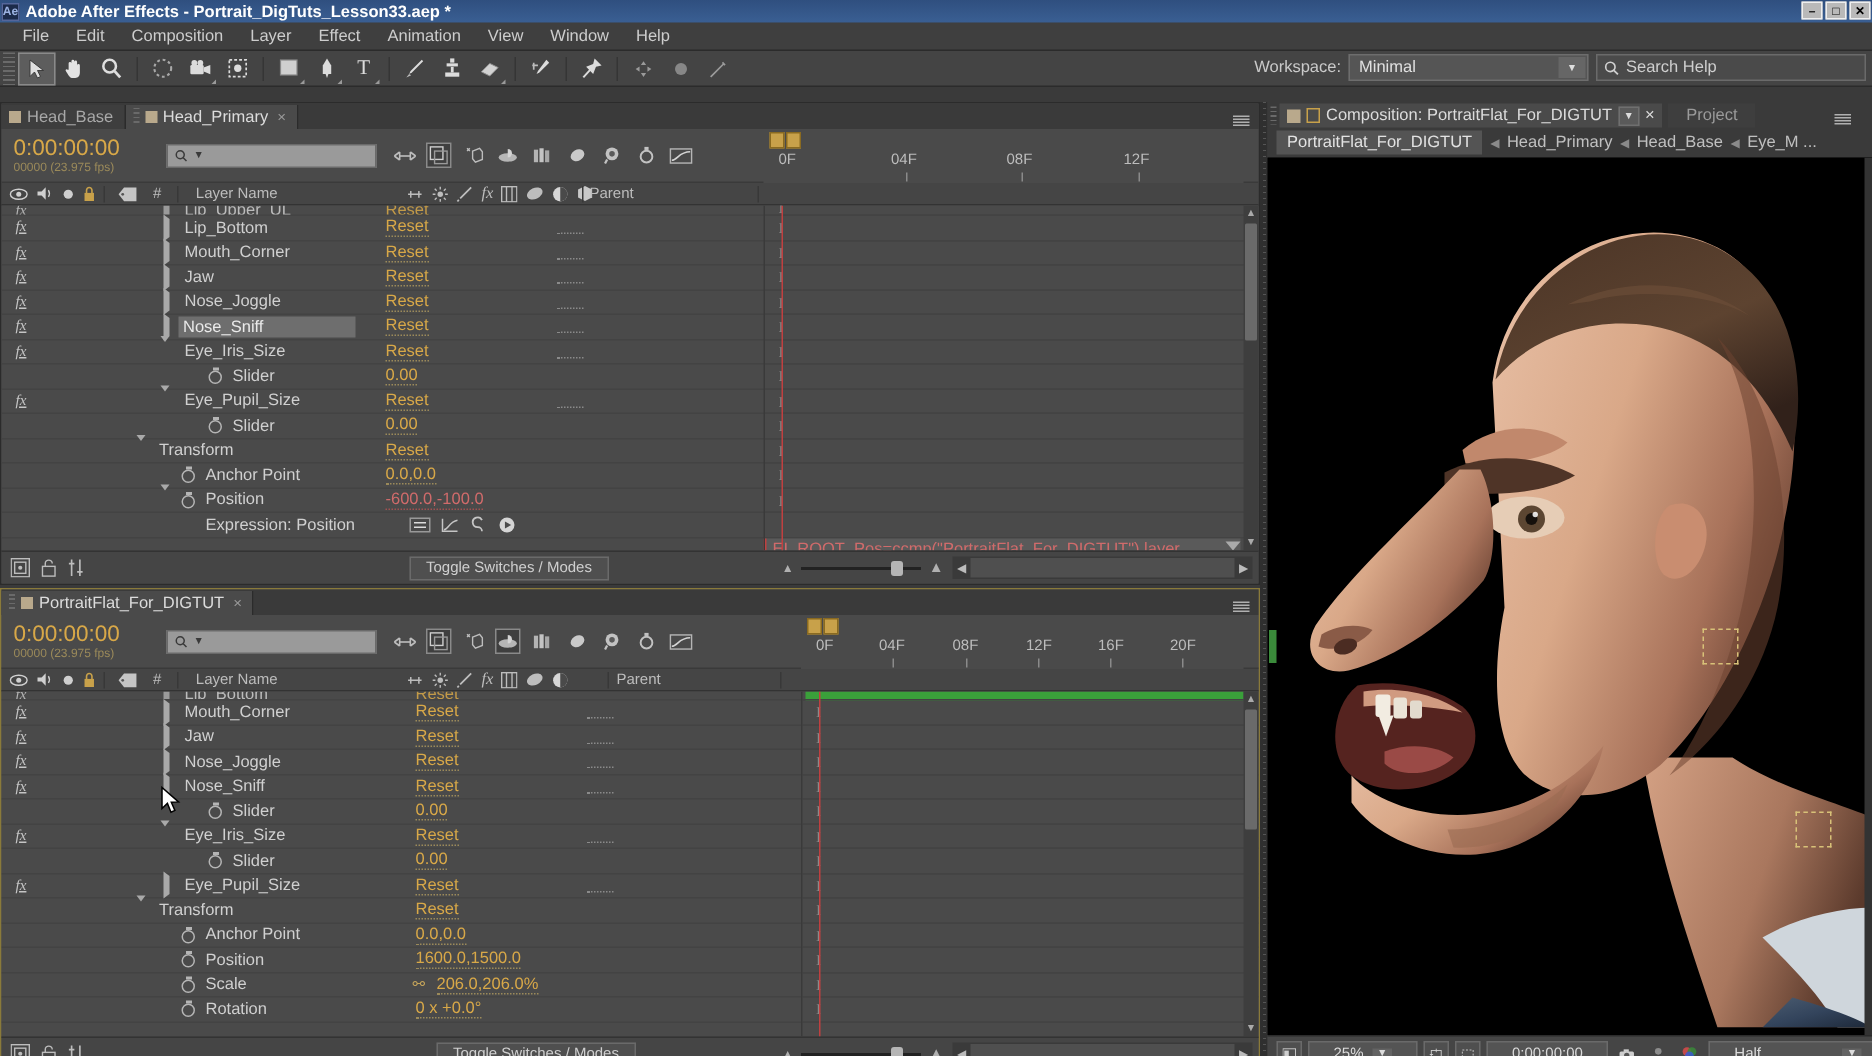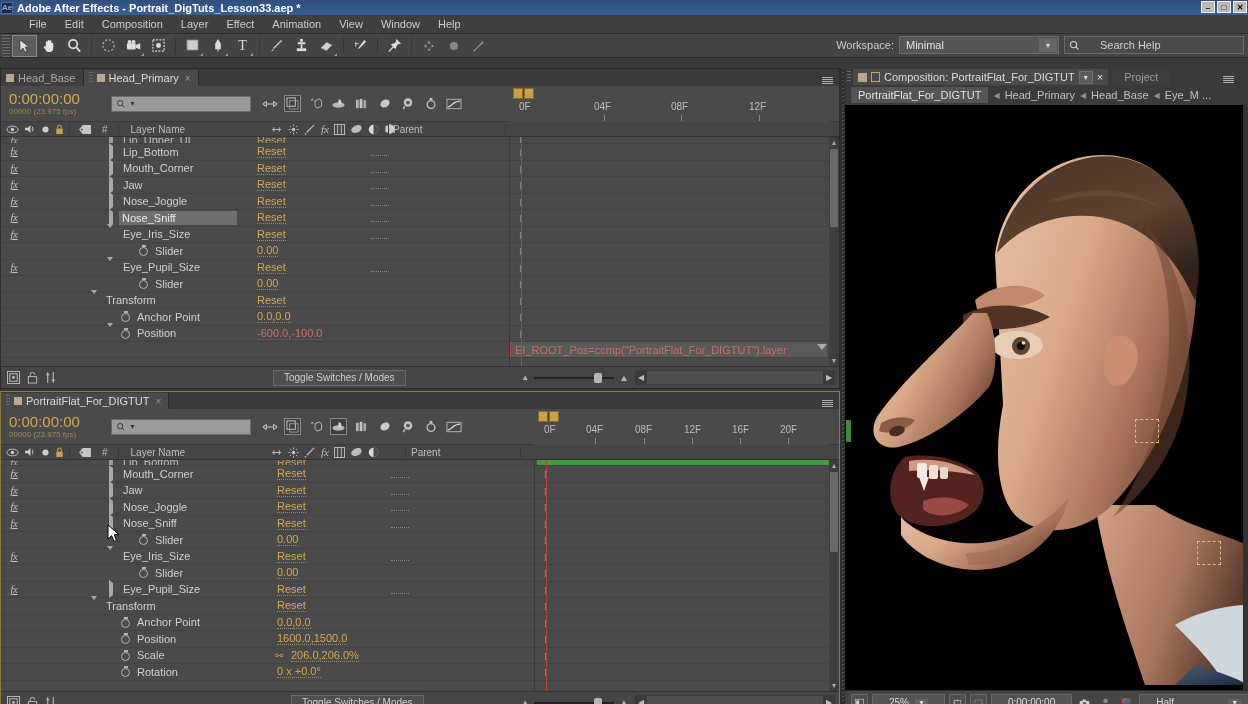--- a/index.html
+++ b/index.html
@@ -23,21 +23,21 @@
     width:12px;height:12px;background:#1c2a4a;color:#9ab0e0;
     font-size:8px;font-weight:bold;display:flex;align-items:center;justify-content:center;
     border:1px solid #55669a;margin-right:4px;
   }
   .win-btns{position:absolute;right:1px;top:1px;display:flex;gap:2px;}
   .win-btn{width:14px;height:12px;background:#b9b9b9;border:1px solid #efefef;
     display:flex;align-items:center;justify-content:center;font-size:8px;color:#000;font-weight:bold;}
   
   .menubar{
     height:19px;background:#3f3f3f;border-bottom:1px solid #2b2b2b;
-    display:flex;align-items:center;padding-left:20px;gap:0px;
+    display:flex;align-items:center;padding-left:6px;gap:0px;
   }
   .menu-item{padding:0 9px;line-height:19px;font-size:11px;color:#cdcdcd;cursor:default;}
   
   .toolbar{
     height:24px;background:#444444;border-bottom:1px solid #2b2b2b;
     display:flex;align-items:center;position:relative;
   }
   .grip{width:8px;height:22px;margin:0 2px;
     background:repeating-linear-gradient(to bottom,#6a6a6a 0 1px,transparent 1px 3px);}
   .tool{width:25px;height:22px;display:flex;align-items:center;justify-content:center;
@@ -47,21 +47,21 @@
   .tool .corner{position:absolute;right:2px;bottom:1px;width:0;height:0;
     border-left:3px solid transparent;border-bottom:3px solid #9a9a9a;}
   .tsep{width:1px;height:16px;background:#353535;margin:0 4px;}
   .ws-area{position:absolute;right:4px;top:2px;display:flex;align-items:center;gap:5px;}
   .ws-label{font-size:11px;color:#cacaca;}
   .ws-select{width:160px;height:18px;background:#555;border:1px solid #6d6d6d;
     display:flex;align-items:center;padding-left:6px;font-size:11px;color:#e0e0e0;position:relative;}
   .ws-select .arrow{position:absolute;right:1px;top:1px;width:18px;height:14px;background:#666;
     display:flex;align-items:center;justify-content:center;font-size:7px;color:#ddd;}
   .searchbox{width:180px;height:18px;background:#4a4a4a;border:1px solid #6a6a6a;
-    display:flex;align-items:center;padding-left:4px;gap:20px;font-size:11px;color:#cfcfcf;}
+    display:flex;align-items:center;padding-left:4px;gap:4px;font-size:11px;color:#cfcfcf;}
   
   .main{position:absolute;top:68px;left:0;width:1248px;height:646px;display:flex;}
   .left-col{width:840px;height:646px;display:flex;flex-direction:column;}
   .vsep{width:5px;background:#2f2f2f;
     background-image:repeating-linear-gradient(to bottom,#555 0 1px,transparent 1px 4px);
     background-size:2px 100%;background-repeat:no-repeat;background-position:center;}
   .right-col{width:403px;height:646px;background:#3a3a3a;display:flex;flex-direction:column;}
   
   .tl-panel{display:flex;flex-direction:column;background:#4a4a4a;border:1px solid #2b2b2b;}
   .tl-panel.active{border-color:#8a7a3a;}
@@ -566,20 +566,40 @@
           <span style="position:absolute;left:120px;top:4px;" class="stopwatch"></span>
           <span class="lname" style="position:absolute;left:136px;">Anchor Point</span>
           <span class="val">0.0,0.0</span>
         </div>
         <div class="row">
           <span style="position:absolute;left:106px;"><span class="tri open"></span></span>
           <span style="position:absolute;left:120px;top:4px;" class="stopwatch"></span>
           <span class="lname" style="position:absolute;left:136px;">Position</span>
           <span class="val red">-600.0,-100.0</span>
         </div>
+        <div class="row">
+          <span class="lname" style="position:absolute;left:136px;">Expression: Position</span>
+          <span style="position:absolute;left:272px;display:flex;align-items:center;gap:7px;">
+            <span style="display:inline-flex;flex-direction:column;gap:1.5px;border:1px solid #999;padding:2px 2px;">
+              <i style="width:8px;height:1.5px;background:#ddd;display:block;"></i>
+              <i style="width:8px;height:1.5px;background:#ddd;display:block;"></i>
+            </span>
+            <svg width="12" height="10" viewBox="0 0 13 11">
+                <path d="M1 1 L1 10 L12 10" fill="none" stroke="#c5c5c5" stroke-width="1.1"></path>
+                <path d="M2 9 C5 9 6 3 12 2" fill="none" stroke="#c5c5c5" stroke-width="1.1"></path>
+              </svg>
+            <svg width="12" height="12" viewBox="0 0 13 13">
+                <path d="M9 3 a3.5 3.5 0 10-3 5 a3 3 0 013 3" fill="none" stroke="#c5c5c5" stroke-width="1.3"></path>
+              </svg>
+            <svg width="12" height="12" viewBox="0 0 13 13">
+                <circle cx="6.5" cy="6.5" r="5.4" fill="#d5d5d5"></circle>
+                <path d="M5 4 L9.5 6.5 L5 9 Z" fill="#4a4a4a"></path>
+              </svg>
+          </span>
+        </div>
 
         <div class="row" style="height:16px;">
           <div style="position:absolute;left:508px;right:12px;height:15px;background:#5a5a5a;border-left:2px solid #c04040;display:flex;align-items:center;padding-left:4px;">
             <span style="color:#d06b6b;font-size:11px;white-space:nowrap;">EI_ROOT_Pos=ccmp("PortraitFlat_For_DIGTUT").layer</span>
           </div>
           <div style="position:absolute;right:12px;top:2px;width:0;height:0;border-left:5px solid transparent;border-right:5px solid transparent;border-top:6px solid #aaa;"></div>
         </div>
 
         <div class="tracks">
           <div class="track-row" style="height:7px;">

